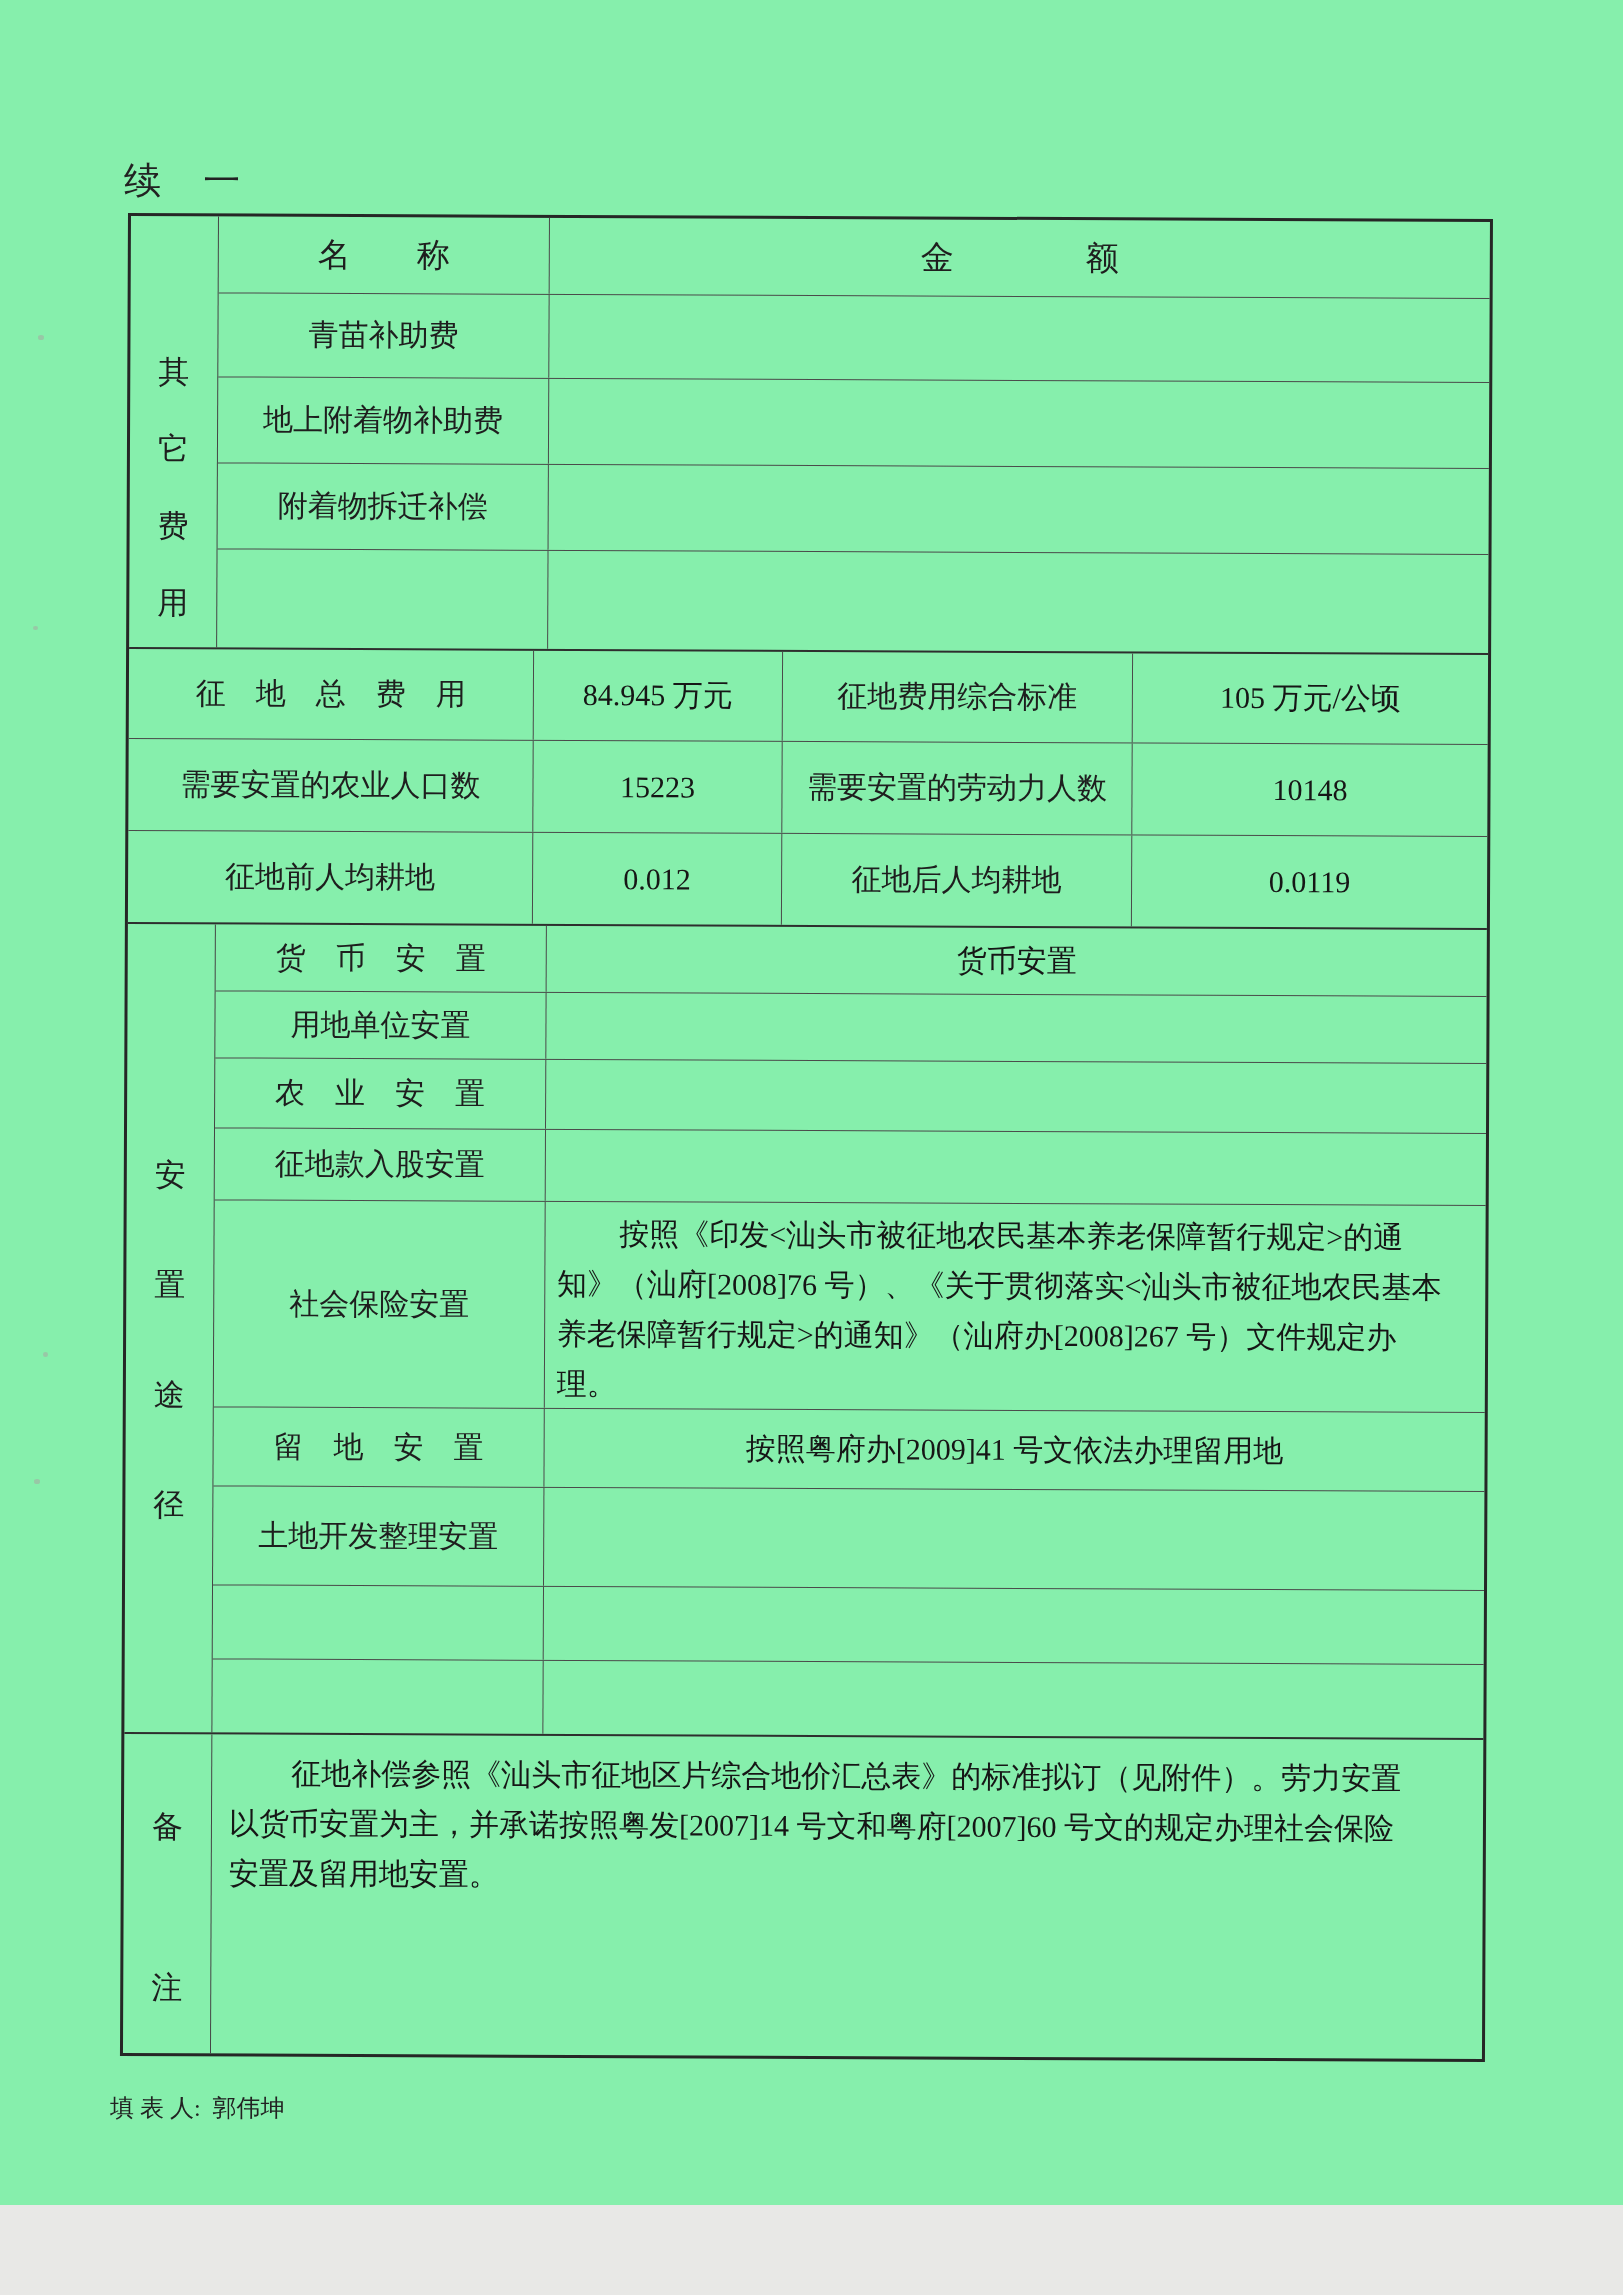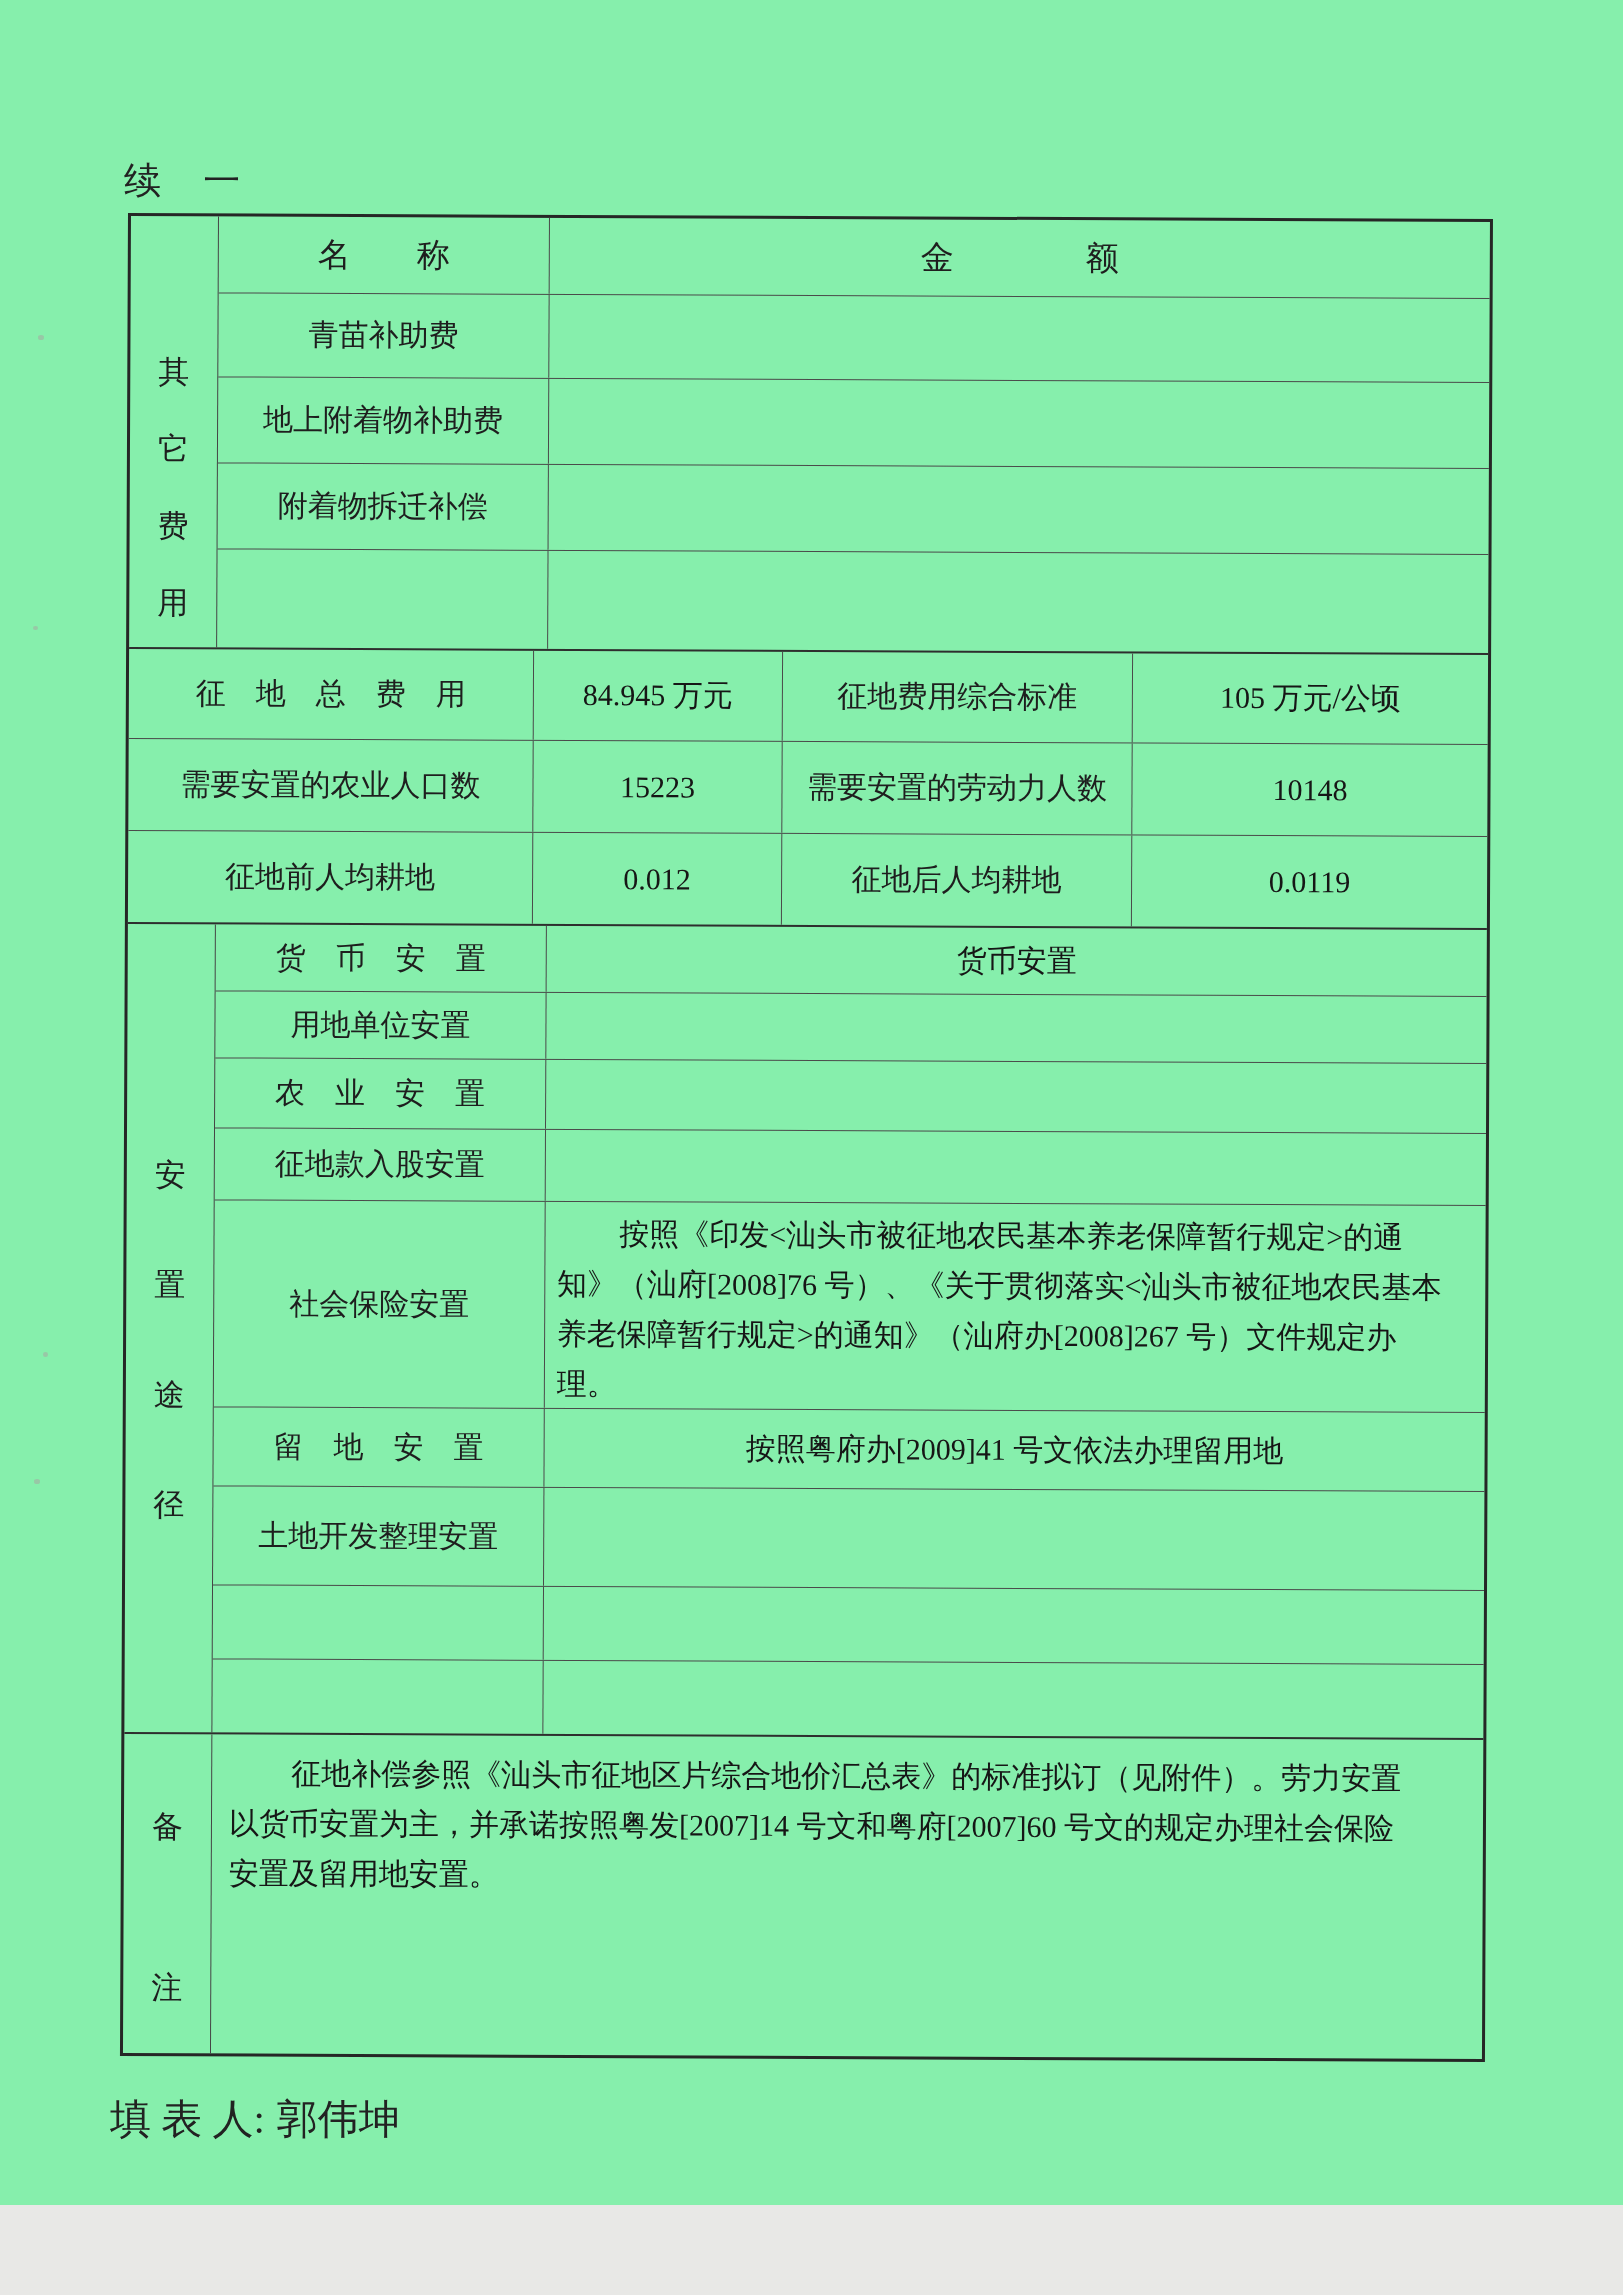--- a/index.html
+++ b/index.html
@@ -12,21 +12,21 @@
     font-family:"Liberation Serif","DejaVu Serif",serif;
     color:#1c1c1c;
     overflow:hidden;
   }
   .cont-label {
     position:absolute; left:124px; top:156px;
     font-size:37px; letter-spacing:2.6px; color:#222;
   }
   .filler-line {
     position:absolute; left:110px; top:2092px;
-    font-size:41px; color:#222; display:flex; gap:11.8px;
+    font-size:24px; color:#222; display:flex; gap:11.8px;
   }
   .speck { position:absolute; background:#a8a8a2; border-radius:50%; opacity:.55; }
 
   .sheet-table {
     position:absolute; left:128px; top:213px;
     width:1365px; height:1843px;
     border:3.9px solid #262626;
     transform:rotate(0.25deg); transform-origin:top left;
     display:flex; flex-direction:column;
     background:transparent;

